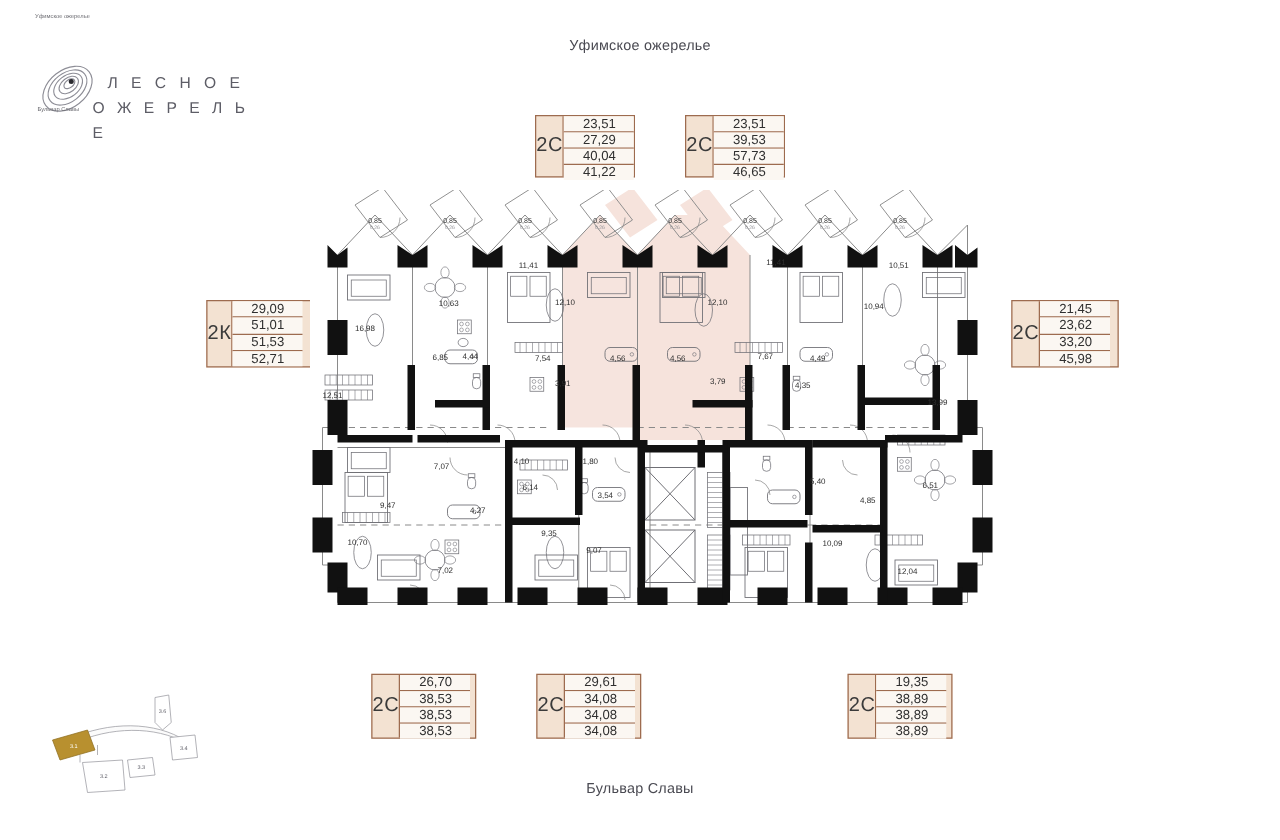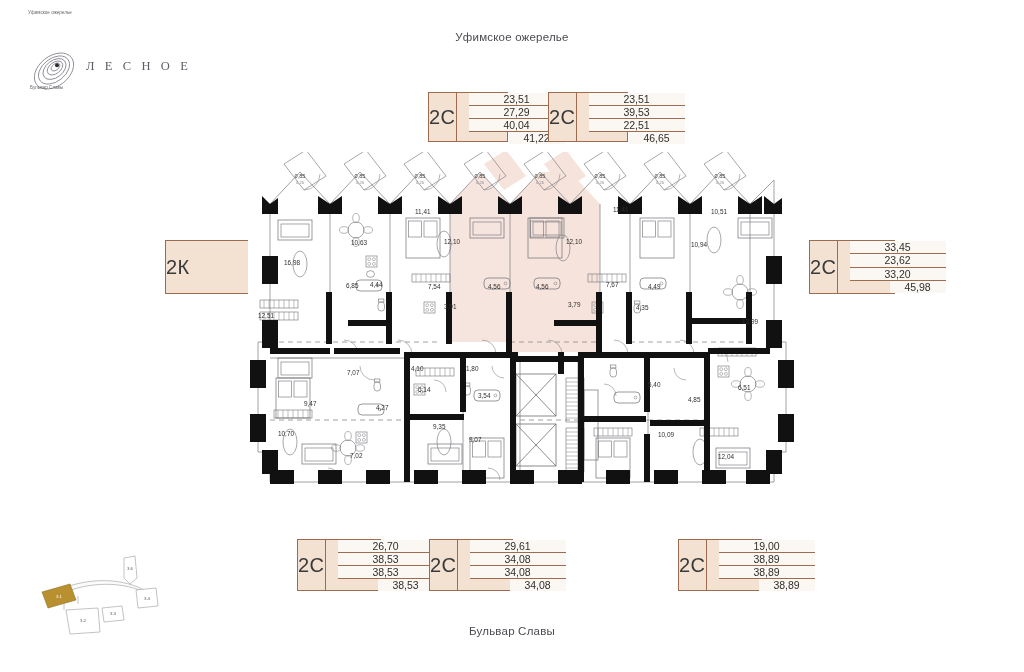--- a/index.html
+++ b/index.html
@@ -12,40 +12,40 @@
     position:relative;
     overflow:hidden;
   }
   .page{position:absolute;inset:0;}
 
   
   .logo-wrap{position:absolute;left:26px;top:44px;width:180px;height:64px;}
   .logo-mark{position:absolute;left:0;top:0;width:56px;height:56px;}
   .logo-text{position:absolute;left:60px;top:12px;width:120px;
     font-size:12.5px;letter-spacing:3.6px;color:#5d5d66;line-height:20px;
-    font-family:Liberation Serif, serif;}
+    font-family:Liberation Sans, sans-serif;}
   .logo-text .l2{letter-spacing:3.2px;margin-left:-12px;display:block;}
 
   
   .street{position:absolute;font-size:11.5px;color:#4a4a52;letter-spacing:.2px;}
   .street-top{left:0;right:0;top:31px;text-align:center;}
   .street-bottom{left:0;right:0;top:625px;text-align:center;}
 
   
   .apt{position:absolute;border:1px solid #9d6b4f;background:#f3e2d2;display:flex;
        box-sizing:border-box;}
   .apt .type{display:flex;align-items:center;justify-content:center;
-       font-size:20px;color:#3a3a3a;font-weight:400;letter-spacing:.5px;}
-  .apt .nums{display:flex;flex-direction:column;border-left:1px solid #9d6b4f;padding-left:12px;}
+       font-size:16px;color:#3a3a3a;font-weight:400;letter-spacing:.5px;}
+  .apt .nums{display:flex;flex-direction:column;border-left:1px solid #9d6b4f;}
   .apt .nums div{
        flex:1;display:flex;align-items:center;justify-content:center;
        font-size:10.5px;color:#2f2f2f;background:#fbf7f2;
        border-bottom:1px solid #9d6b4f;box-sizing:border-box;min-width:56px;
        padding:0 4px;}
-  .apt .nums div:last-child{border-bottom:none;margin-left:40px;}
+  .apt .nums div:last-child{border-bottom:none;}
 
   .apt-top-1{left:428px;top:92px;width:80px;height:50px;}
   .apt-top-2{left:548px;top:92px;width:80px;height:50px;}
   .apt-left{left:165px;top:240px;width:86px;height:54px;}
   .apt-right{left:809px;top:240px;width:86px;height:54px;}
   .apt-bot-1{left:297px;top:539px;width:84px;height:52px;}
   .apt-bot-2{left:429px;top:539px;width:84px;height:52px;}
   .apt-bot-3{left:678px;top:539px;width:84px;height:52px;}
 
   
@@ -68,20 +68,21 @@
         <ellipse cx="28" cy="27" rx="22" ry="15" transform="rotate(-38 28 27)"></ellipse>
         <ellipse cx="28" cy="26" rx="17.5" ry="11.5" transform="rotate(-38 28 26)"></ellipse>
         <ellipse cx="28.5" cy="25" rx="13" ry="8.5" transform="rotate(-38 28.5 25)"></ellipse>
         <ellipse cx="29" cy="24" rx="8.8" ry="5.6" transform="rotate(-38 29 24)"></ellipse>
         <ellipse cx="29.5" cy="23" rx="5" ry="3.1" transform="rotate(-38 29.5 23)"></ellipse>
       </g>
       <circle cx="31" cy="21.2" r="2.0" fill="#2b2b30"></circle>
     </svg>
     <div class="logo-text">
       <span>Л Е С Н О Е</span>
+      <span class="l2">О Ж Е Р Е Л Ь Е</span>
     </div>
   </div>
 
   <div class="street street-top">Уфимское ожерелье</div>
   <div class="street street-bottom">Бульвар Славы</div>
 
   <div class="apt apt-top-1">
     <div class="type">2С</div>
     <div class="nums">
       <div>23,51</div>
@@ -89,33 +90,39 @@
       <div>40,04</div>
       <div>41,22</div>
     </div>
   </div>
 
   <div class="apt apt-top-2">
     <div class="type">2С</div>
     <div class="nums">
       <div>23,51</div>
       <div>39,53</div>
-      <div>22,51</div>
+      <div>57,73</div>
       <div>46,65</div>
     </div>
   </div>
 
   <div class="apt apt-left">
     <div class="type">2К</div>
+    <div class="nums">
+      <div>29,09</div>
+      <div>51,01</div>
+      <div>51,53</div>
+      <div>52,71</div>
+    </div>
   </div>
 
   <div class="apt apt-right">
     <div class="type">2С</div>
     <div class="nums">
-      <div>33,45</div>
+      <div>21,45</div>
       <div>23,62</div>
       <div>33,20</div>
       <div>45,98</div>
     </div>
   </div>
 
   <div class="apt apt-bot-1">
     <div class="type">2С</div>
     <div class="nums">
       <div>26,70</div>
@@ -131,21 +138,21 @@
       <div>29,61</div>
       <div>34,08</div>
       <div>34,08</div>
       <div>34,08</div>
     </div>
   </div>
 
   <div class="apt apt-bot-3">
     <div class="type">2С</div>
     <div class="nums">
-      <div>19,00</div>
+      <div>19,35</div>
       <div>38,89</div>
       <div>38,89</div>
       <div>38,89</div>
     </div>
   </div>
 
   <svg class="plan" viewBox="0 0 548 350">
     <defs>
       <g id="bed">
         <rect x="0" y="0" width="34" height="40" fill="none" stroke="#6f6f75" stroke-width="0.7"></rect>

